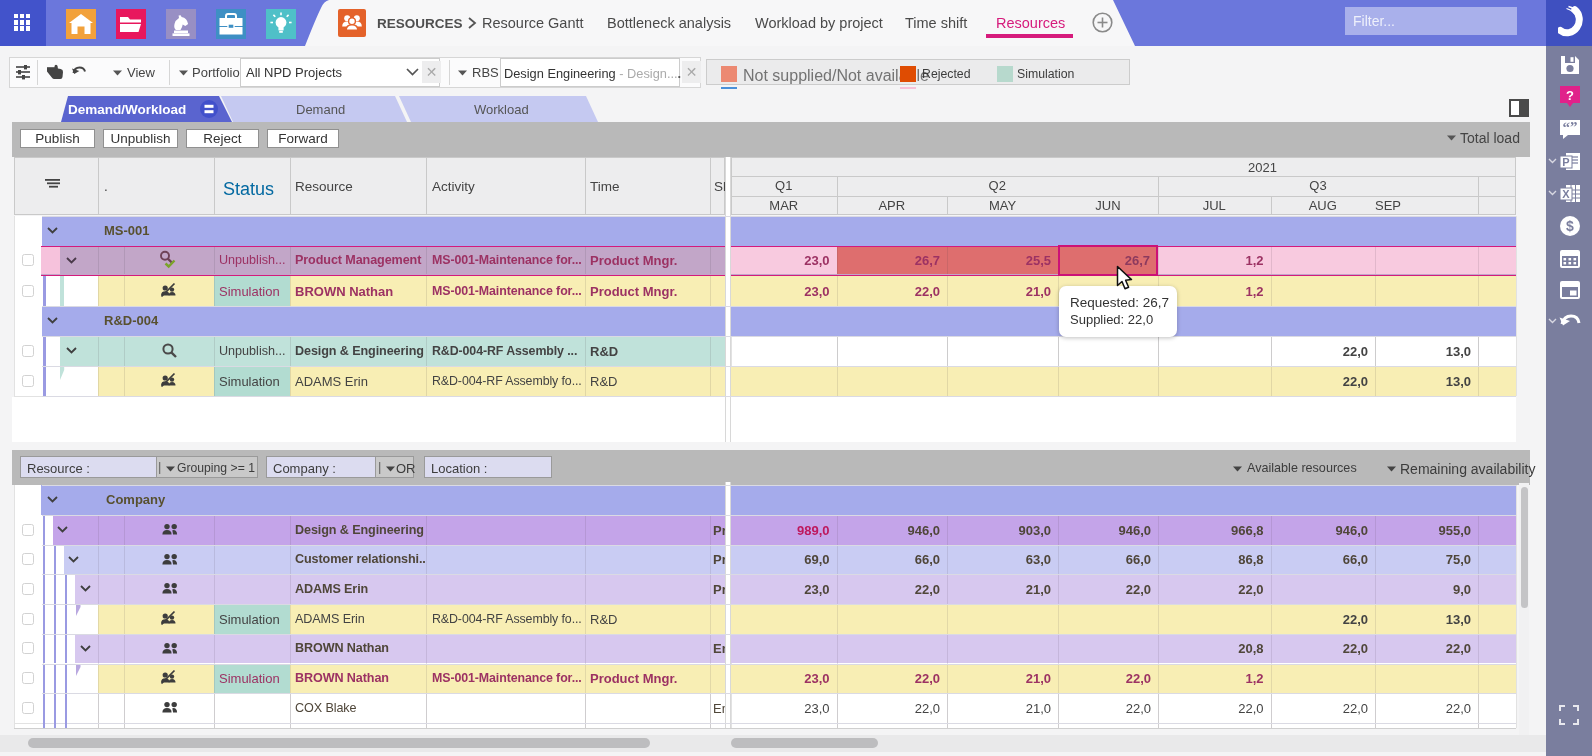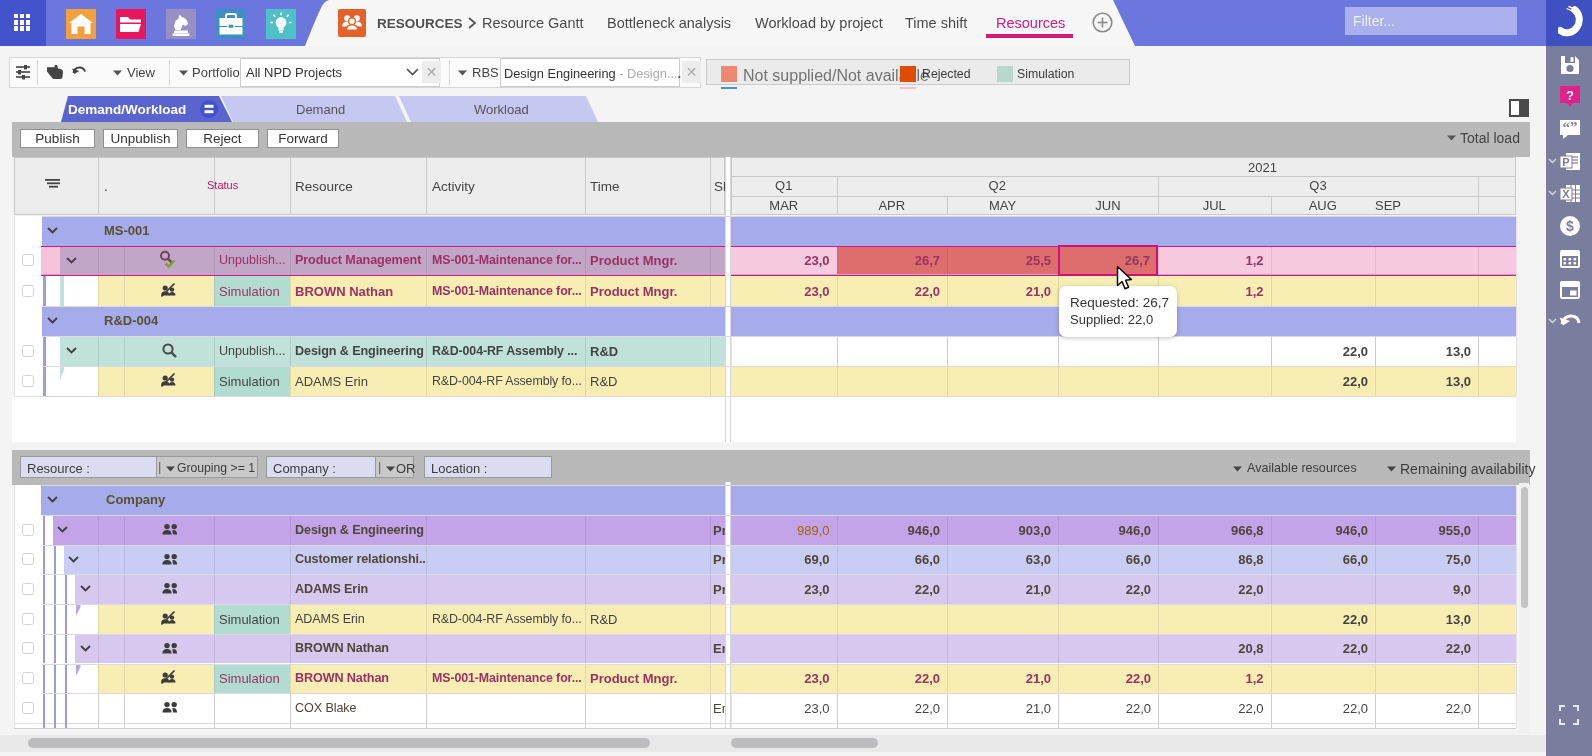--- a/index.html
+++ b/index.html
@@ -169,21 +169,21 @@
 <div class="abs " style="left:585px;top:156.5px;width:1px;height:58.5px;background:#c9c9c9"></div>
 <div class="abs " style="left:710px;top:156.5px;width:1px;height:58.5px;background:#c9c9c9"></div>
 <svg class="abs" style="left:45px;top:179px" width="17" height="12" viewBox="0 0 17 12">
     <g fill="#444">
       <rect x="0" y="0" width="15" height="1.8"></rect>
       <rect x="2" y="3.4" width="13" height="1.8"></rect>
       <rect x="4" y="6.8" width="9" height="1.8"></rect>
     </g>
   </svg>
 <div class="abs " style="left:104px;top:179px;font-size:13.5px;color:#444">.</div>
-<div class="abs " style="left:207px;top:179px;font-size:11px;color:#be185d">Status</div>
+<div class="abs " style="left:223px;top:179px;font-size:18px;color:#0369a1">Status</div>
 <div class="abs " style="left:295px;top:179px;font-size:13.5px;color:#444">Resource</div>
 <div class="abs " style="left:432px;top:179px;font-size:13.5px;color:#444">Activity</div>
 <div class="abs " style="left:590px;top:179px;font-size:13.5px;color:#444">Time</div>
 <div class="abs " style="left:714px;top:179px;font-size:13.5px;color:#444">Sk</div>
 <div class="abs " style="left:731px;top:156.5px;width:785px;height:58.5px;background:#ededee;border:1px solid #c9c9c9"></div>
 <div class="abs " style="left:731px;top:176px;width:785px;height:1px;background:#c9c9c9"></div>
 <div class="abs " style="left:731px;top:195.5px;width:785px;height:1px;background:#c9c9c9"></div>
 <div class="abs " style="left:1248px;top:160px;font-size:13px;color:#444">2021</div>
 <div class="abs " style="left:731px;top:177px;width:105.5px;height:18px;font-size:13px;color:#444;text-align:center;line-height:17px">Q1</div>
 <div class="abs " style="left:836.5px;top:177px;width:1px;height:38px;background:#c9c9c9"></div>
@@ -385,21 +385,21 @@
 <div class="abs " style="left:161px;top:522.0px;width:22px;height:20px"><svg width="19" height="15" viewBox="0 0 19 15">
       <g fill="#3d3d3d">
         <circle cx="6" cy="4.6" r="2.7"></circle>
         <path d="M1.4 12.6 q0-4.6 4.6-4.6 q4.6 0 4.6 4.6 Z"></path>
         <circle cx="13.2" cy="4.6" r="2.7"></circle>
         <path d="M11.3 8.3 q2-.6 3.4.4 q1.4 1 1.4 3.9 l-4 0 Z"></path>
       </g>
     </svg></div>
 <div class="abs tc" style="left:295px;top:522.5px;font-size:12.6px;font-weight:bold;color:#4f4639;width:130px;letter-spacing:-.1px">Design &amp; Engineering</div>
 <div class="abs tc" style="left:713px;top:522.5px;font-size:13px;font-weight:bold;color:#4f4639;width:12px">Pr</div>
-<div class="abs tc" style="left:731px;top:522.5px;width:98.5px;color:#a16207;font-weight:normal;font-size:13px;text-align:right">989,0</div>
+<div class="abs tc" style="left:731px;top:522.5px;width:98.5px;color:#be185d;font-weight:bold;font-size:13px;text-align:right">989,0</div>
 <div class="abs tc" style="left:836.5px;top:522.5px;width:103.5px;color:#4f4639;font-weight:bold;font-size:13px;text-align:right">946,0</div>
 <div class="abs tc" style="left:947px;top:522.5px;width:104.0px;color:#4f4639;font-weight:bold;font-size:13px;text-align:right">903,0</div>
 <div class="abs tc" style="left:1058px;top:522.5px;width:93.0px;color:#4f4639;font-weight:bold;font-size:13px;text-align:right">946,0</div>
 <div class="abs tc" style="left:1158px;top:522.5px;width:105.5px;color:#4f4639;font-weight:bold;font-size:13px;text-align:right">966,8</div>
 <div class="abs tc" style="left:1270.5px;top:522.5px;width:97.5px;color:#4f4639;font-weight:bold;font-size:13px;text-align:right">946,0</div>
 <div class="abs tc" style="left:1375px;top:522.5px;width:96.0px;color:#4f4639;font-weight:bold;font-size:13px;text-align:right">955,0</div>
 <div class="abs " style="left:63.5px;top:544.7px;width:1452.5px;height:29.7px;background:#c9ccf3"></div>
 <div class="abs " style="left:42.5px;top:544.7px;width:2.5px;height:29.7px;background:#9a9ae2"></div>
 <div class="abs " style="left:53.5px;top:544.7px;width:2.5px;height:29.7px;background:#9a9ae2"></div>
 <div class="abs " style="left:21.5px;top:553.2px;width:12px;height:12px;background:#fff;border:1.5px solid #d2d2d2;border-radius:2.5px"></div>

